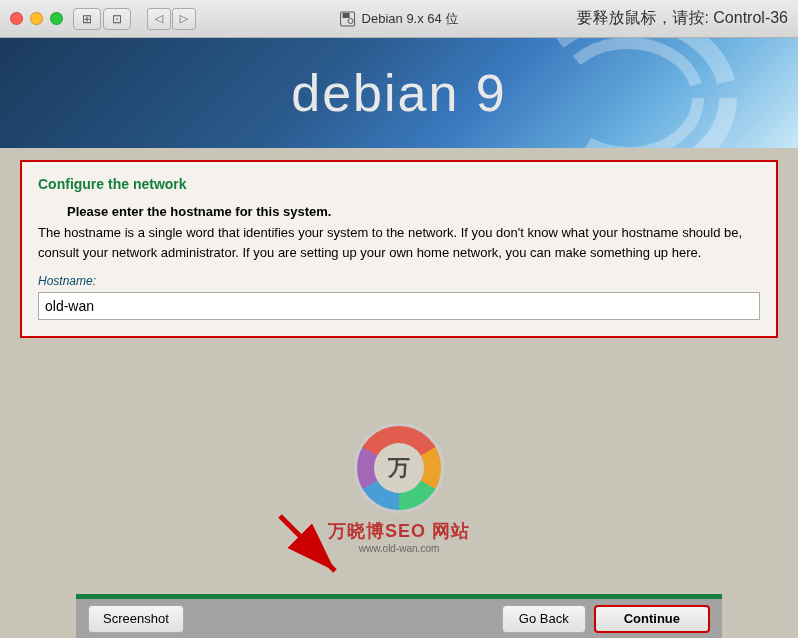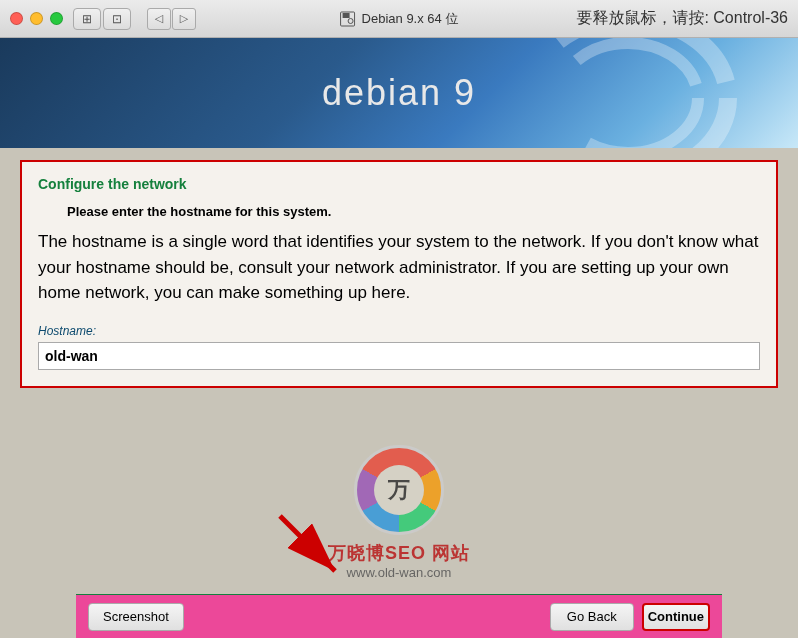--- a/index.html
+++ b/index.html
@@ -120,21 +120,21 @@
     }
     .debian-swirl {
       position: absolute;
       right: 60px;
       top: -30px;
       width: 220px;
       height: 180px;
       opacity: 0.3;
     }
     .debian-title {
-      font-size: 36px;
+      font-size: 52px;
       font-weight: 300;
       color: #e8e8e8;
       letter-spacing: 2px;
       position: relative;
       z-index: 2;
       font-family: "Helvetica Neue", Arial, sans-serif;
     }
 
     
     .config-box {
@@ -148,48 +148,47 @@
       font-size: 14px;
       font-weight: bold;
       color: #15803d;
       margin-bottom: 12px;
     }
 
     .config-desc-bold {
       font-size: 13px;
       font-weight: bold;
       color: #000;
-      margin-bottom: 10px;
+      margin-bottom: 4px;
       padding-left: 29px;
     }
 
     .config-desc {
-      font-size: 17px;
+      font-size: 13px;
       color: #000;
       line-height: 1.5;
-      margin-bottom: 18px;
+      margin-bottom: 12px;
     }
 
     .hostname-label {
       font-size: 12px;
       font-style: italic;
       color: #0c4a6e;
       margin-bottom: 4px;
     }
 
     .hostname-input {
       width: 100%;
       height: 28px;
       border: 1px solid #aaa;
       background: #fff;
       padding: 11px 6px;
       font-size: 14px;
       color: #000;
       outline: none;
-      font-weight: bold;
     }
 
     
     .watermark-area {
       flex: 1;
       display: flex;
       align-items: center;
       justify-content: center;
       position: relative;
     }
@@ -225,38 +224,38 @@
       font-weight: bold;
       color: #333;
     }
     .watermark-text1 {
       font-size: 18px;
       color: #b91c1c;
       font-weight: bold;
       letter-spacing: 1px;
     }
     .watermark-text2 {
-      font-size: 13px;
+      font-size: 10px;
       color: #555;
     }
 
     
     .red-arrow {
       position: absolute;
       bottom: 52px;
       right: 120px;
       width: 80px;
       height: 80px;
     }
 
     
     .bottom-bar {
       height: 44px;
-      background: #ec4899;
-      border-top: 1px solid #15803d;
+      background: #a3a3a3;
+      border-top: 5px solid #15803d;
       display: flex;
       align-items: center;
       padding: 0 12px;
       position: absolute;
       bottom: 0;
       width: 646px;
     }
 
     .btn-screenshot {
       height: 28px;
@@ -281,21 +280,21 @@
       background: linear-gradient(to bottom, #f5f5f5, #e0e0e0);
       border: 1px solid #aaa;
       border-radius: 4px;
       font-size: 13px;
       color: #000;
       cursor: pointer;
     }
 
     .btn-continue {
       height: 28px;
-      padding: 0 4px;
+      padding: 0 28px;
       background: linear-gradient(to bottom, #f5f5f5, #e0e0e0);
       border: 2px solid #cc0000;
       border-radius: 4px;
       font-size: 13px;
       color: #000;
       cursor: pointer;
       font-weight: bold;
     }
   </style>
 </head>

